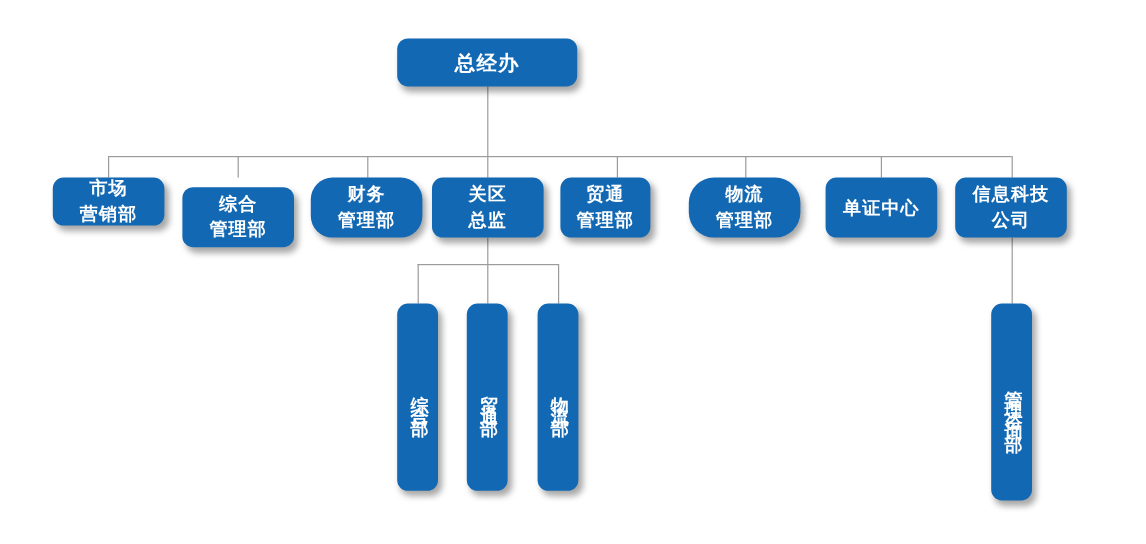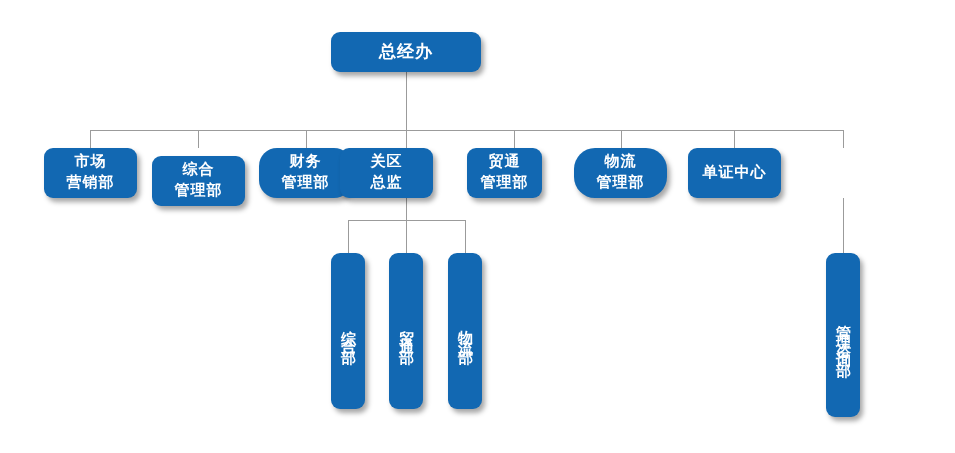--- a/index.html
+++ b/index.html
@@ -27,21 +27,20 @@
     flex-direction: column;
     align-items: center;
     justify-content: center;
     box-shadow: 3px 4px 5px rgba(0, 0, 0, 0.35);
     text-align: center;
   }
   .node .ln {
     font-size: 15px;
     line-height: 21px;
     letter-spacing: 1px;
-    font-family: Liberation Mono, monospace;
   }
   .node-top .ln {
     font-size: 17px;
   }
   .vtext {
     writing-mode: vertical-rl;
     text-orientation: upright;
     font-size: 15px;
     letter-spacing: 9px;
     font-weight: bold;
@@ -75,54 +74,58 @@
   <div class="vline" style="left:348px; top:220px; height:33px;"></div>
   <div class="vline" style="left:406px; top:220px; height:33px;"></div>
   <div class="vline" style="left:465px; top:220px; height:33px;"></div>
 
   <div class="vline" style="left:843px; top:198px; height:55px;"></div>
 
   <div class="node node-top" style="left:331px; top:32px; width:150px; height:40px;">
     <div class="ln">总经办</div>
   </div>
 
-  <div class="node" style="left:44px; top:148px; width:93px; height:50px;">
+  <div class="node" style="left:44px; top:148px; width:93px; height:40px;">
     <div class="ln">市场</div>
     <div class="ln">营销部</div>
   </div>
 
   <div class="node" style="left:152px; top:156px; width:93px; height:50px;align-items:center;">
     <div class="ln">综合</div>
     <div class="ln">管理部</div>
   </div>
 
   <div class="node" style="left:259px; top:148px; width:93px; height:50px;border-radius:18px;">
     <div class="ln">财务</div>
     <div class="ln">管理部</div>
   </div>
 
-  <div class="node" style="left:340px; top:148px; width:93px; height:50px;">
+  <div class="node" style="left:360px; top:148px; width:93px; height:50px;">
     <div class="ln">关区</div>
     <div class="ln">总监</div>
   </div>
 
   <div class="node" style="left:467px; top:148px; width:75px; height:50px;">
     <div class="ln">贸通</div>
     <div class="ln">管理部</div>
   </div>
 
   <div class="node" style="left:574px; top:148px; width:93px; height:50px;border-radius:21px;">
     <div class="ln">物流</div>
     <div class="ln">管理部</div>
   </div>
 
   <div class="node" style="left:688px; top:148px; width:93px; height:50px;">
     <div class="ln">单证中心</div>
   </div>
 
+  <div class="node" style="left:796px; top:148px; width:93px; height:50px;">
+    <div class="ln">信息科技</div>
+    <div class="ln">公司</div>
+  </div>
 
   <div class="node" style="left:331px; top:253px; width:34px; height:156px;">
     <span class="vtext">综合部</span>
   </div>
 
   <div class="node" style="left:389px; top:253px; width:34px; height:156px;">
     <span class="vtext">贸通部</span>
   </div>
 
   <div class="node" style="left:448px; top:253px; width:34px; height:156px;">

